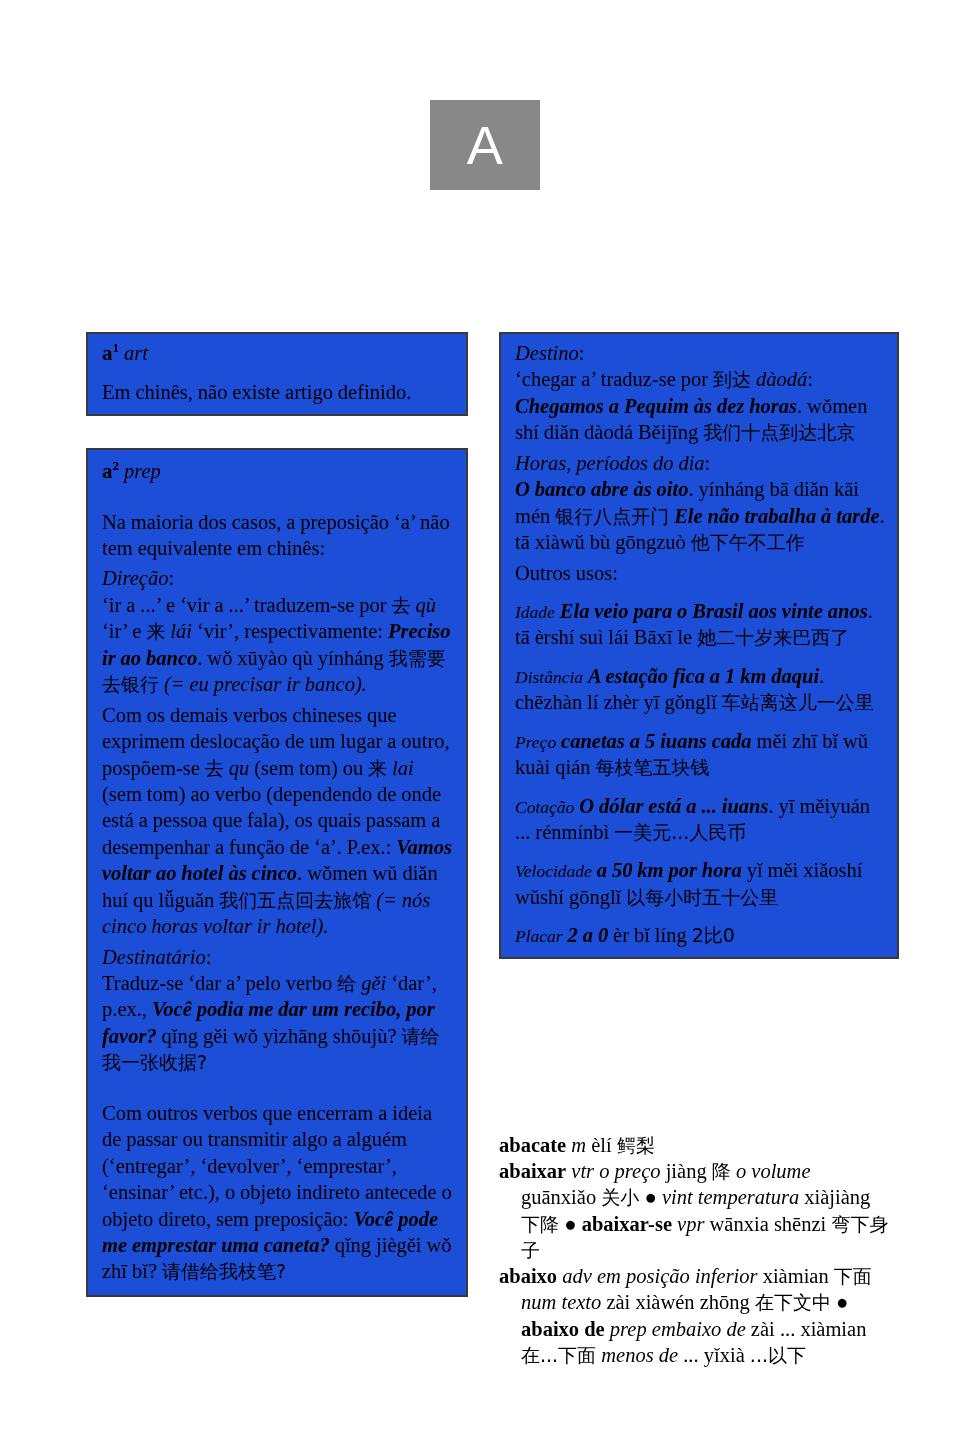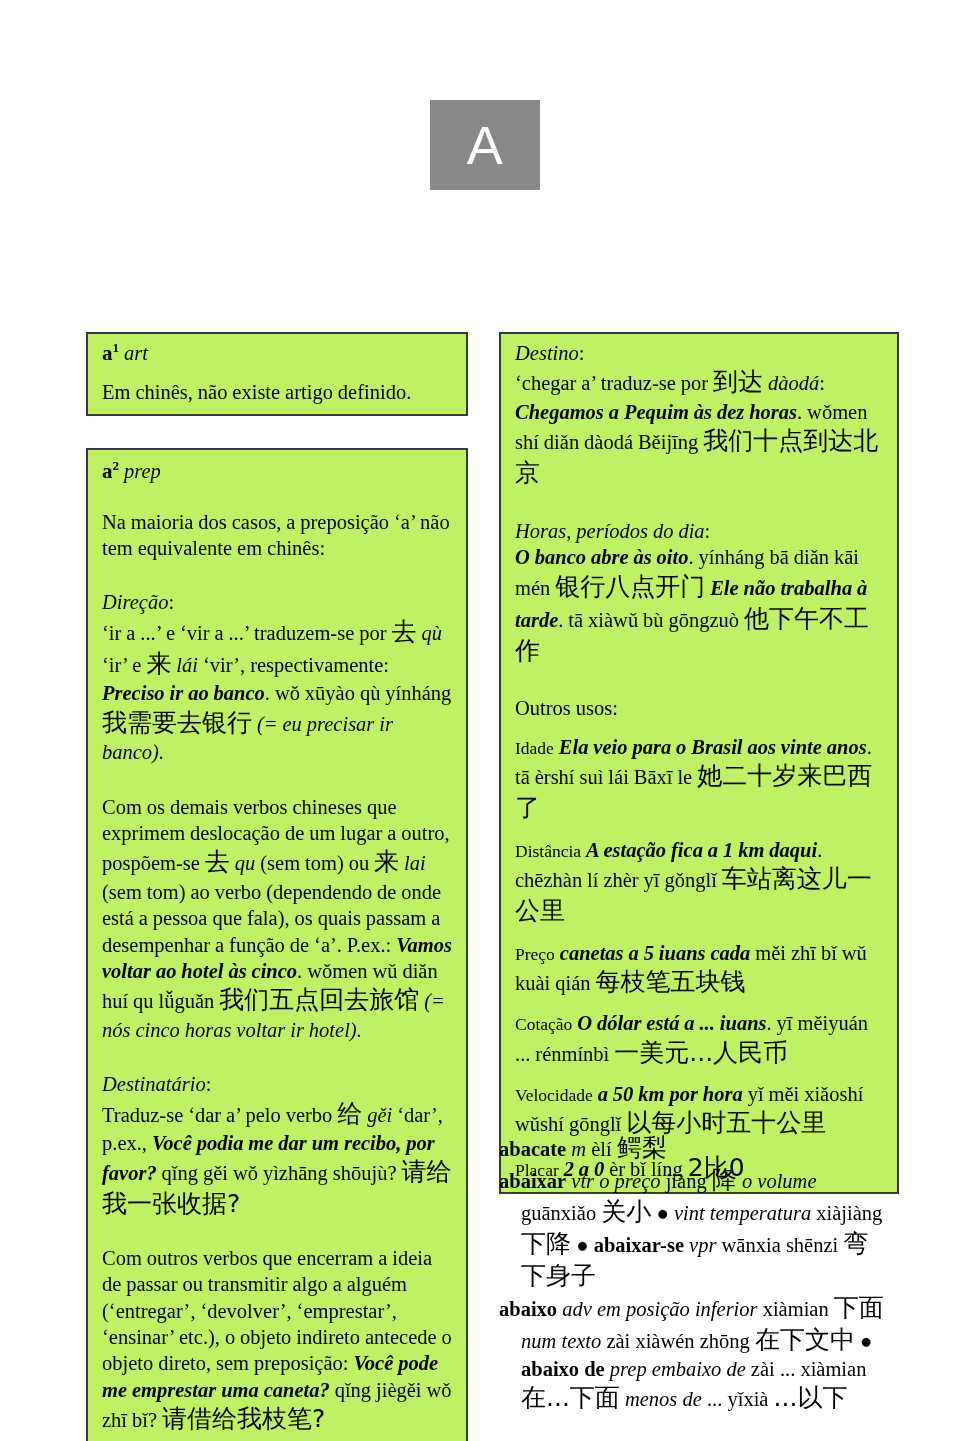--- a/index.html
+++ b/index.html
@@ -47,58 +47,59 @@
   #right-column {
     position: absolute;
     left: 499px;
     top: 332px;
     width: 400px;
   }
 
   
   .note-box {
     border: 2px solid #3a3a3a;
-    background: #bef264;
+    background: #1d4ed8;
     box-sizing: border-box;
     padding: 8px 12px 10px 14px;
     margin-bottom: 32px;
   }
   .note-box.tight { padding: 6px 12px 8px 14px; }
 
   .para {
     font-size: 20.5px;
     line-height: 1.29;
     margin: 0 0 0 0;
     text-align: left;
     word-spacing: -0.2px;
   }
   .para + .para { margin-top: 12px; }
-  .para.spaced { margin-top: 28px; }
+  .para.spaced { margin-top: 4px; }
   .para.spaced-lg { margin-top: 24px; }
 
   .headword {
     font-weight: bold;
     font-size: 21px;
   }
   .headword sup {
     font-size: 0.62em;
     vertical-align: super;
     font-weight: bold;
   }
   .pos {
     font-style: italic;
     font-size: 20.5px;
   }
   .it { font-style: italic; }
   .bi { font-style: italic; font-weight: bold; }
   .han {
     font-family: "DejaVu Sans", "Liberation Sans", sans-serif;
-    font-size: 25px;
+    font-size: 19px;
   }
   .label-it {
+    font-style: italic;
     font-size: 17.5px;
   }
   .bullet { font-weight: bold; }
 
   
   #entries {
     position: absolute;
     left: 499px;
     top: 1132px;
     width: 390px;

